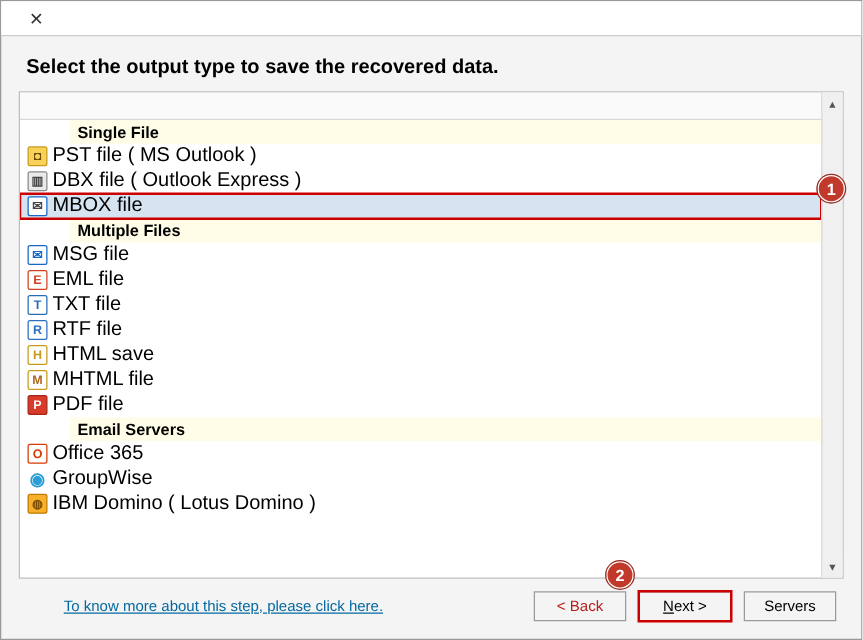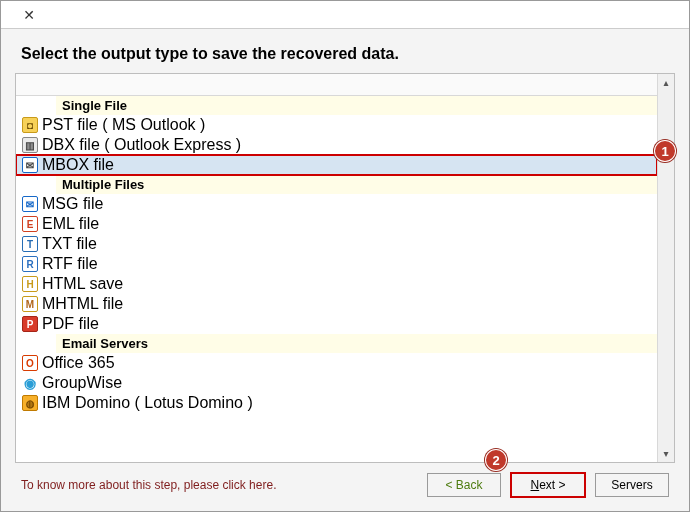--- a/index.html
+++ b/index.html
@@ -134,38 +134,40 @@
   }
 
   .footer {
     display: flex;
     align-items: center;
     justify-content: space-between;
     padding: 10px 6px 4px 6px;
     position: relative;
   }
   .help-link {
-    color: #7f1d1d;
+    color: #0369a1;
+    text-decoration: underline;
+    margin-left: 30px;
     font-size: 12px;
   }
   .buttons {
     display: flex;
     gap: 10px;
     align-items: center;
   }
   .btn {
     width: 74px;
     height: 24px;
     border: 1px solid #9a9a9a;
     background: #f4f4f4;
     font-size: 12px;
     display:flex;align-items:center;justify-content:center;
     cursor: pointer;
   }
-  .btn.disabled { color: #4d7c0f; cursor: default; }
+  .btn.disabled { color: #b91c1c; cursor: default; }
   .btn.next { outline: 2px solid #c00; outline-offset: -1px; }
   .underline-letter { text-decoration: underline; }
 
   .badge {
     position: absolute;
     width: 22px;
     height: 22px;
     border-radius: 50%;
     background: #c0392b;
     color: #fff;

